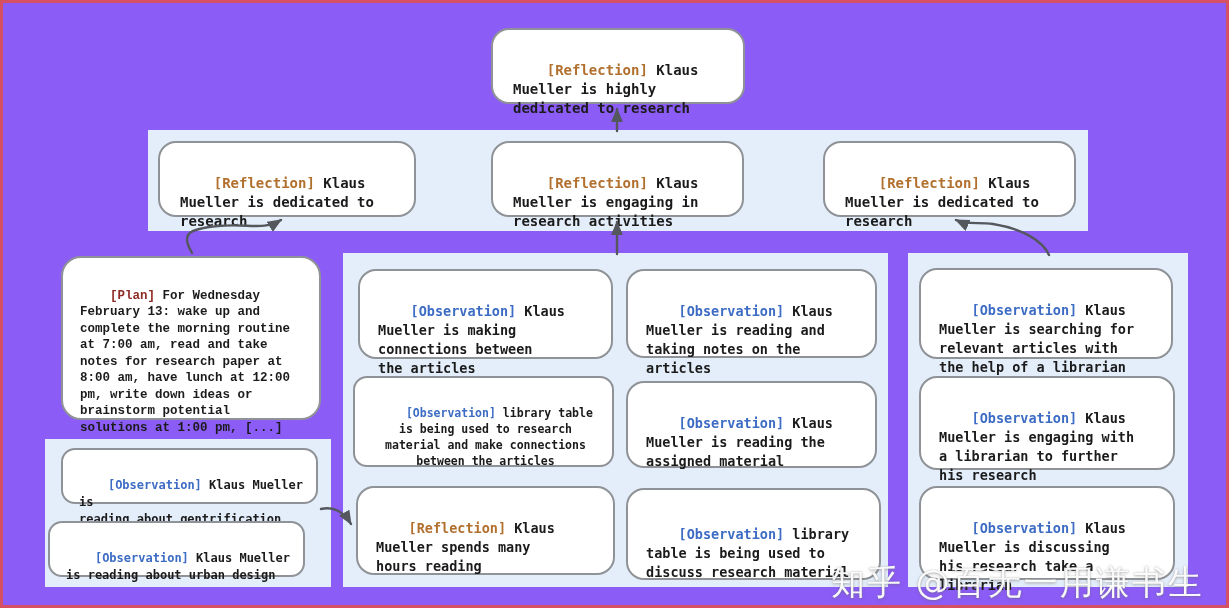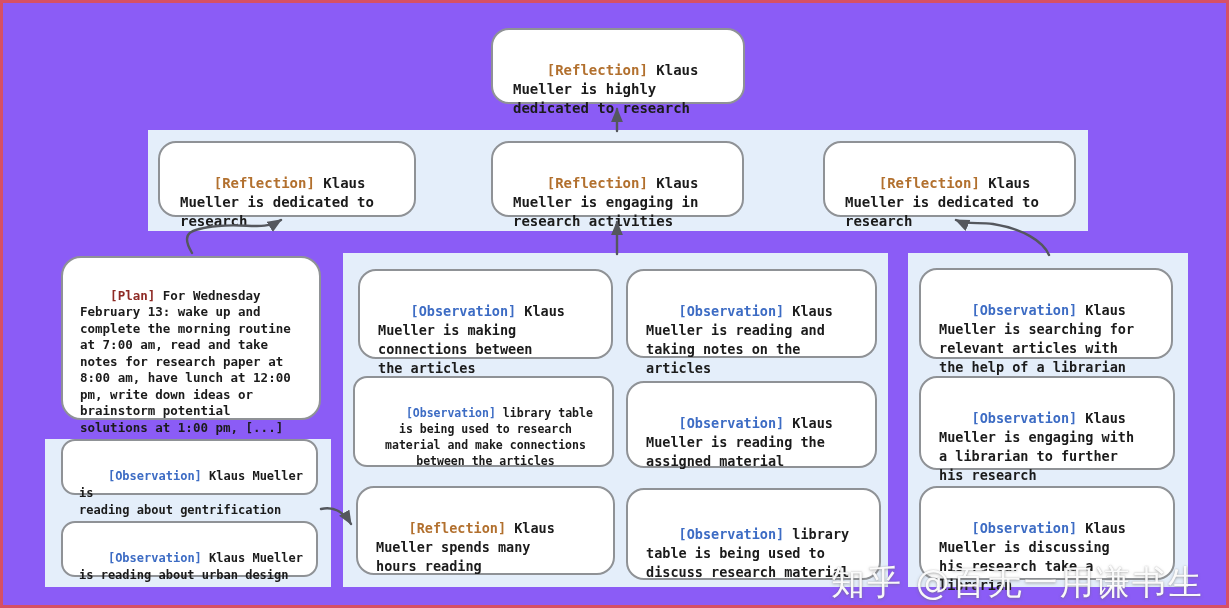--- a/index.html
+++ b/index.html
@@ -59,38 +59,38 @@
 Mueller is engaging in
 research activities</span>
   </div>
 
   <div class="node fs14" style="left:820px;top:138px;width:253px;height:76px;border-radius:18px;">
     <span class="t-ref">[Reflection]</span><span> Klaus
 Mueller is dedicated to
 research</span>
   </div>
 
-  <div class="node fsplan" style="left:58px;top:253px;width:260px;height:164px;">
+  <div class="node fsplan" style="left:58px;top:253px;width:260px;height:164px;font-family:Liberation Mono, monospace;">
     <span class="t-plan">[Plan]</span><span> For Wednesday
 February 13: wake up and
 complete the morning routine
 at 7:00 am, read and take
 notes for research paper at
 8:00 am, have lunch at 12:00
 pm, write down ideas or
 brainstorm potential
 solutions at 1:00 pm, [...]</span>
   </div>
 
-  <div class="node fs12" style="left:58px;top:436px;width:257px;height:56px;">
+  <div class="node fs12" style="left:58px;top:445px;width:257px;height:56px;">
     <span class="t-obs">[Observation]</span><span> Klaus Mueller is
 reading about gentrification</span>
   </div>
 
-  <div class="node fs12" style="left:58px;top:518px;width:257px;height:56px;">
+  <div class="node fs12" style="left:45px;top:518px;width:257px;height:56px;">
     <span class="t-obs">[Observation]</span><span> Klaus Mueller
 is reading about urban design</span>
   </div>
 
   <div class="node fs13" style="left:355px;top:266px;width:255px;height:90px;">
     <span class="t-obs">[Observation]</span><span> Klaus
 Mueller is making
 connections between
 the articles</span>
   </div>

